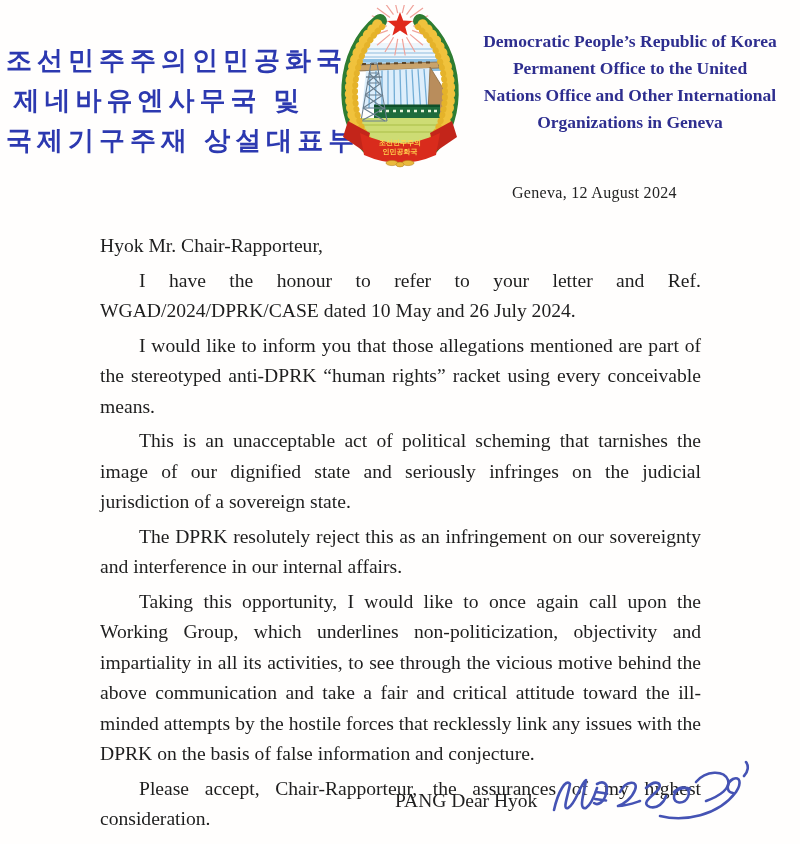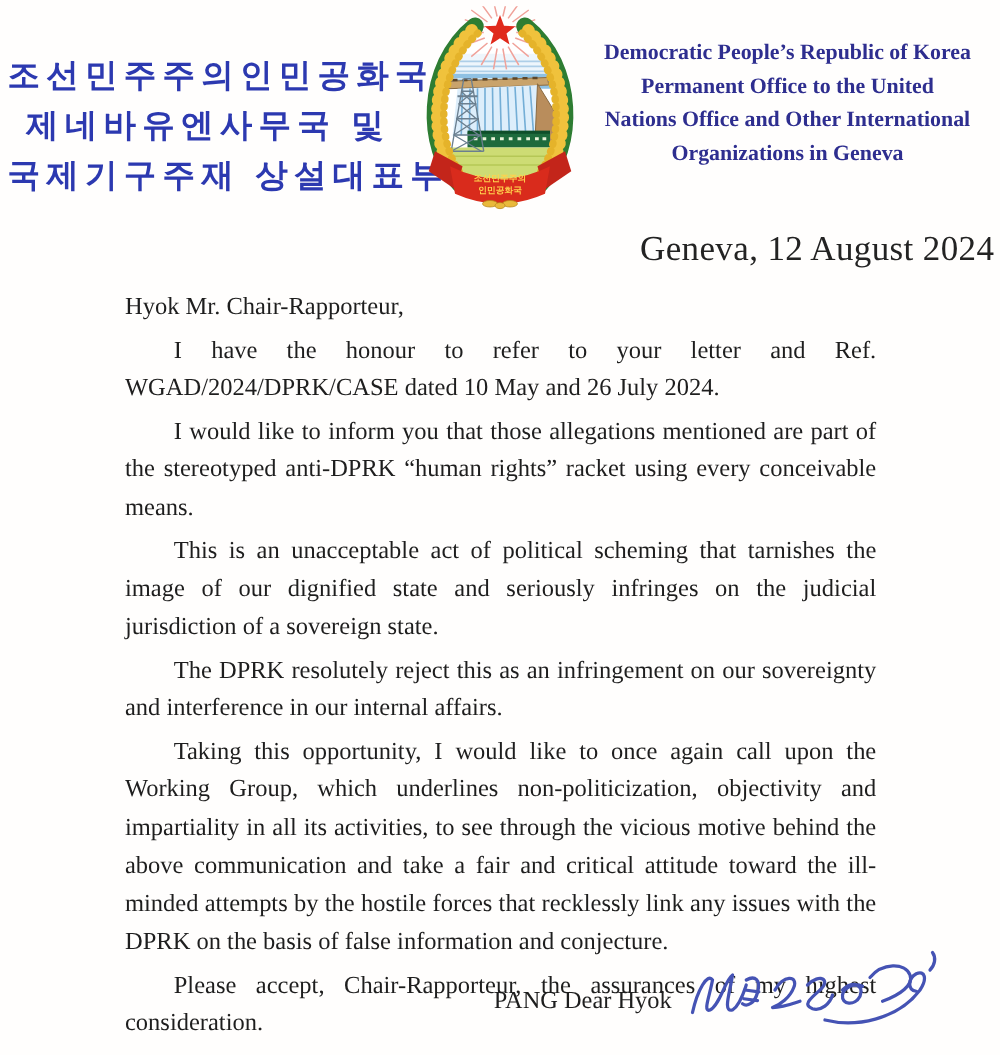--- a/index.html
+++ b/index.html
@@ -14,36 +14,36 @@
 
   
   .korean-block{
     position:absolute;left:6px;top:40px;width:306px;
     color:#2c39b0;
     font-family:"Liberation Sans", sans-serif;
     font-weight:bold;
     font-size:26px;
     text-align:center;
   }
-  .korean-line{letter-spacing:5px;line-height:40px;white-space:nowrap;text-align:right;}
+  .korean-line{letter-spacing:5px;line-height:40px;white-space:nowrap;}
 
   .emblem-wrap{position:absolute;left:337px;top:5px;width:126px;height:166px;}
 
   .english-block{
     position:absolute;left:468px;top:28px;width:324px;
     color:#2e2e8f;
     font-weight:bold;
     font-size:17.5px;
     line-height:27px;
     text-align:center;
   }
 
   .date-line{
     position:absolute;left:512px;top:184px;
-    font-size:28px;color:#232323;
+    font-size:16px;color:#232323;
     letter-spacing:.3px;
   }
 
   
   .letter-body{
     position:absolute;left:100px;top:231px;width:601px;
     font-size:19.6px;line-height:30.5px;
     color:#1e1e1e;
     text-align:justify;
   }

